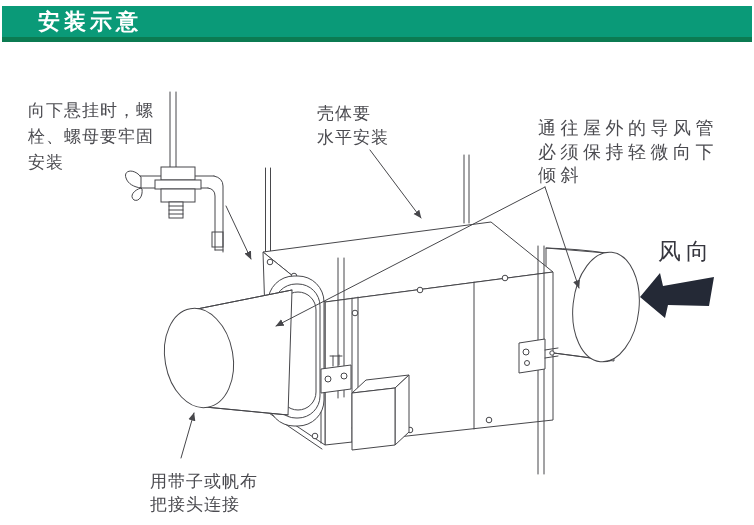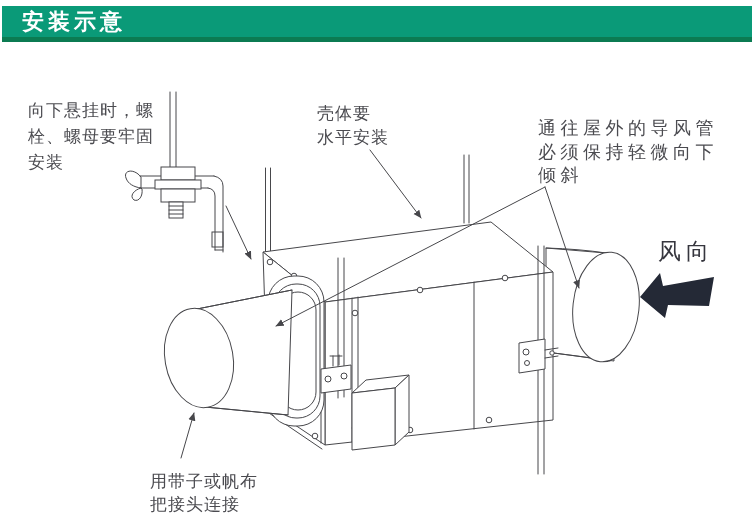--- a/index.html
+++ b/index.html
@@ -16,21 +16,21 @@
     background:#ffffff;font-family:"Liberation Sans",sans-serif;
   }
   .header{
     position:absolute;left:2px;top:6px;width:750px;height:36px;
     background:var(--header-bg);
     border-bottom:5px solid var(--header-edge);
     display:flex;align-items:center;z-index:2;box-sizing:border-box;
   }
   .header-title{
     color:var(--header-text);font-size:22px;font-weight:bold;
-    letter-spacing:4px;padding-left:20px;line-height:1;
+    letter-spacing:4px;padding-left:36px;line-height:1;
   }
   svg.diagram{position:absolute;left:0;top:0;z-index:1;}
   svg text{font-family:"Liberation Sans",sans-serif;}
   .ln{stroke:var(--line);stroke-width:1;fill:none;stroke-linecap:round;}
   .fw{stroke:var(--line);stroke-width:1;fill:#ffffff;}
   .fn{stroke:var(--line);stroke-width:1;fill:none;}
   .lbl{fill:var(--label-text);font-size:17px;letter-spacing:1px;}
   .lbl-big{fill:var(--label-text);font-size:18px;letter-spacing:4.5px;}
   .wind-txt{fill:#36363e;font-size:23px;letter-spacing:5px;}
   .arrowfill{fill:var(--wind-arrow);stroke:none;}

